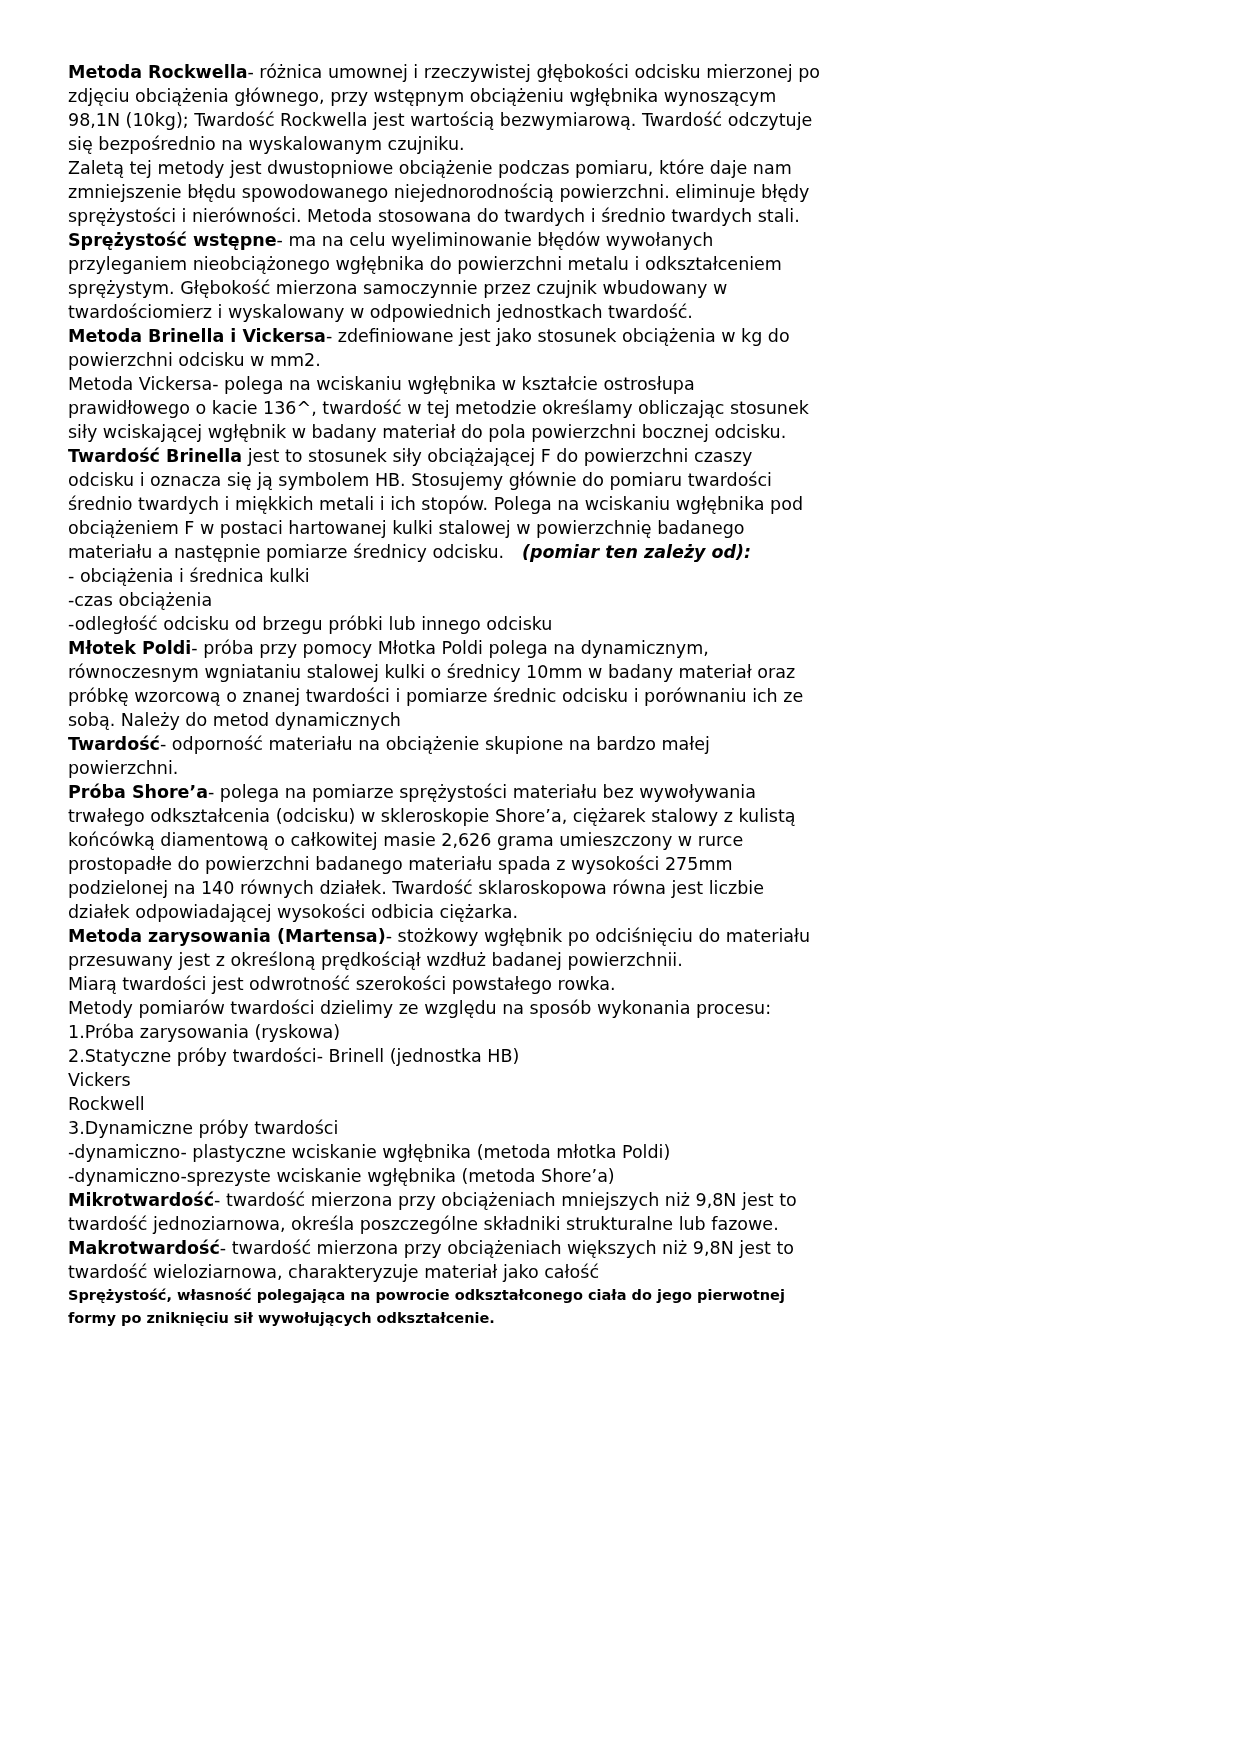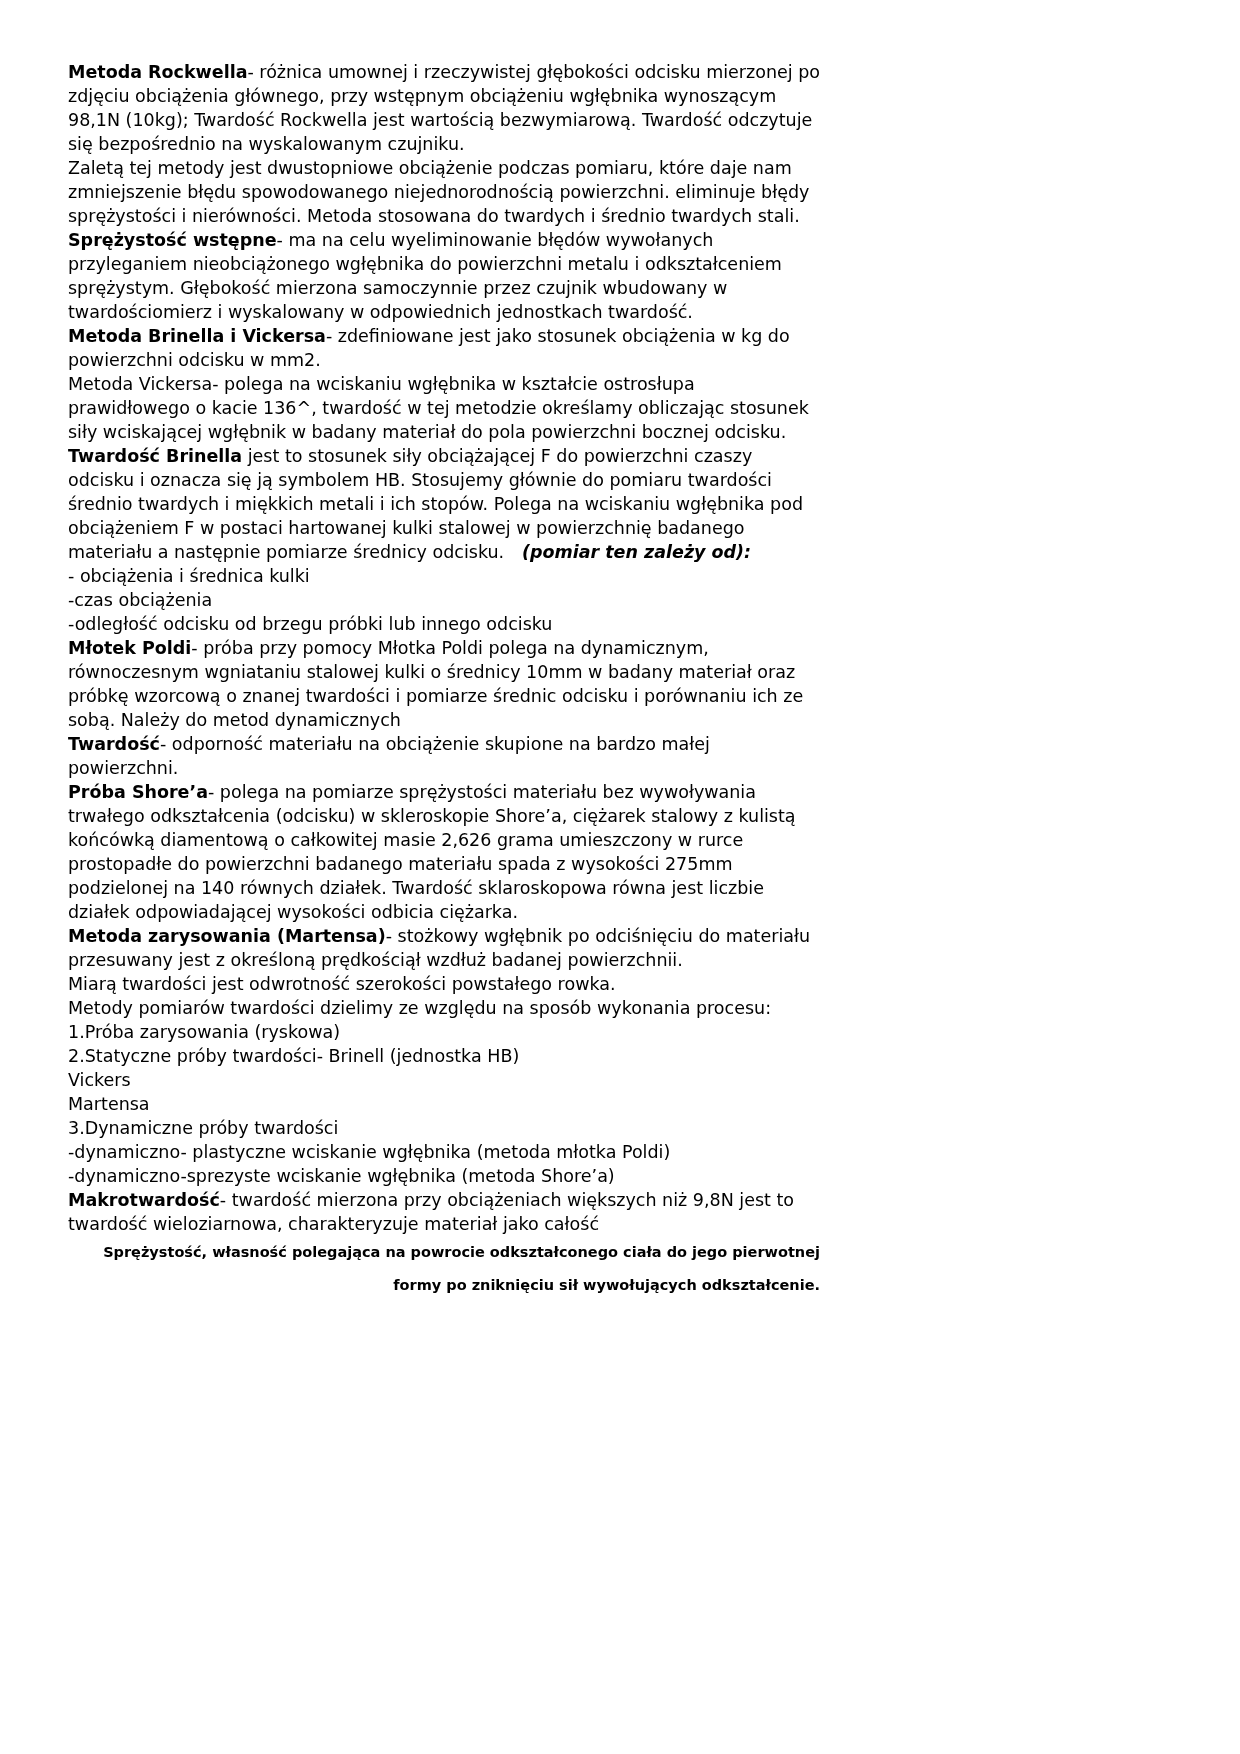--- a/index.html
+++ b/index.html
@@ -19,23 +19,22 @@
     }
     p.para { margin: 0; }
     b.term { font-weight: bold; }
     .emphasis {
       font-weight: bold;
       font-style: italic;
       white-space: pre-wrap;
     }
     p.small {
       font-size: 14.5px;
-      line-height: 33px;
+      line-height: 23px;
       font-weight: bold;
-      text-align: right;
     }
   </style>
 </head>
 <body>
 
 <div class="page">
 
   <p class="para"><b class="term">Metoda Rockwella</b><span>- różnica umownej i rzeczywistej głębokości odcisku mierzonej po zdjęciu obciążenia głównego, przy wstępnym obciążeniu wgłębnika wynoszącym 98,1N (10kg); Twardość Rockwella jest wartością bezwymiarową. Twardość odczytuje się bezpośrednio na wyskalowanym czujniku.</span></p>
 
   <p class="para"><span>Zaletą tej metody jest dwustopniowe obciążenie podczas pomiaru, które daje nam zmniejszenie błędu spowodowanego niejednorodnością powierzchni. eliminuje błędy sprężystości i nierówności. Metoda stosowana do twardych i średnio twardych stali.</span></p>
@@ -65,26 +64,27 @@
   <p class="para"><span>Miarą twardości jest odwrotność szerokości powstałego rowka.</span></p>
 
   <p class="para"><span>Metody pomiarów twardości dzielimy ze względu na sposób wykonania procesu:</span></p>
 
   <p class="para"><span>1.Próba zarysowania (ryskowa)</span></p>
 
   <p class="para"><span>2.Statyczne próby twardości- Brinell (jednostka HB)</span></p>
 
   <p class="para"><span>Vickers</span></p>
 
-  <p class="para"><span>Martensa</span></p>
+  <p class="para"><span>Rockwell</span></p>
 
   <p class="para"><span>3.Dynamiczne próby twardości</span></p>
 
   <p class="para"><span>-dynamiczno- plastyczne wciskanie wgłębnika (metoda młotka Poldi)</span></p>
 
   <p class="para"><span>-dynamiczno-sprezyste wciskanie wgłębnika (metoda Shore’a)</span></p>
 
+  <p class="para"><b class="term">Mikrotwardość</b><span>- twardość mierzona przy obciążeniach mniejszych niż 9,8N jest to twardość jednoziarnowa, określa poszczególne składniki strukturalne lub fazowe.</span></p>
 
   <p class="para"><b class="term">Makrotwardość</b><span>- twardość mierzona przy obciążeniach większych niż 9,8N jest to twardość wieloziarnowa, charakteryzuje materiał jako całość</span></p>
 
   <p class="para small"><b class="term">Sprężystość,</b><span> własność polegająca na powrocie odkształconego ciała do jego pierwotnej formy po zniknięciu sił wywołujących odkształcenie.</span></p>
 
 </div>
 
 </body></html>

